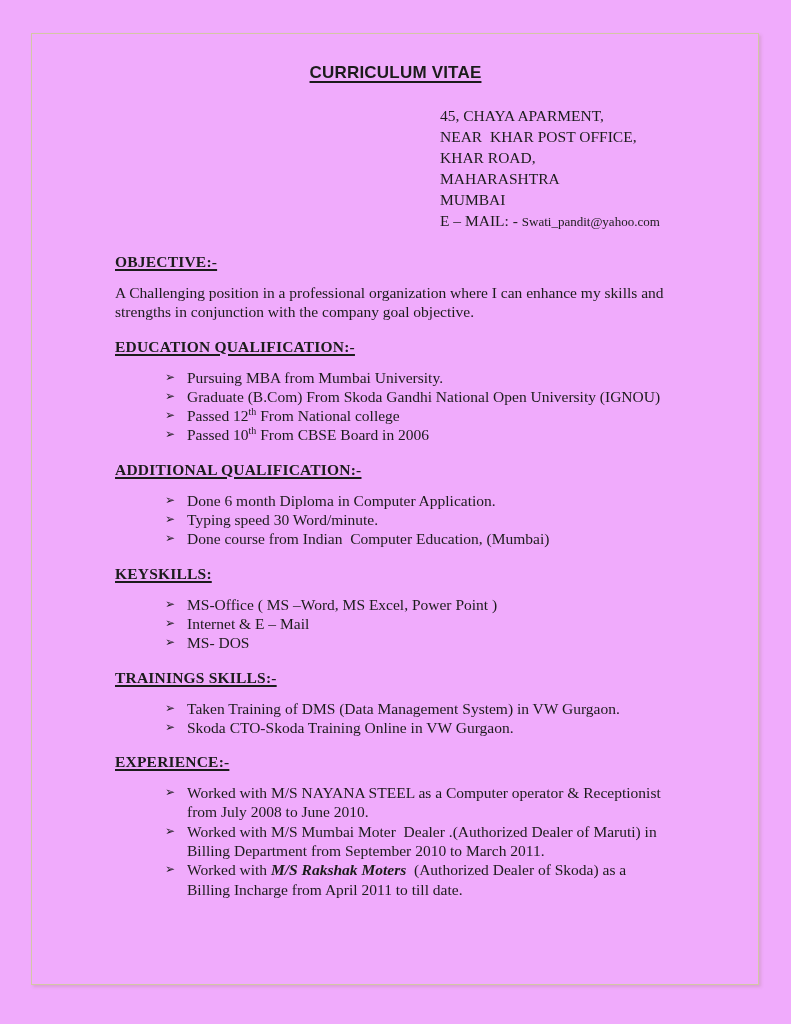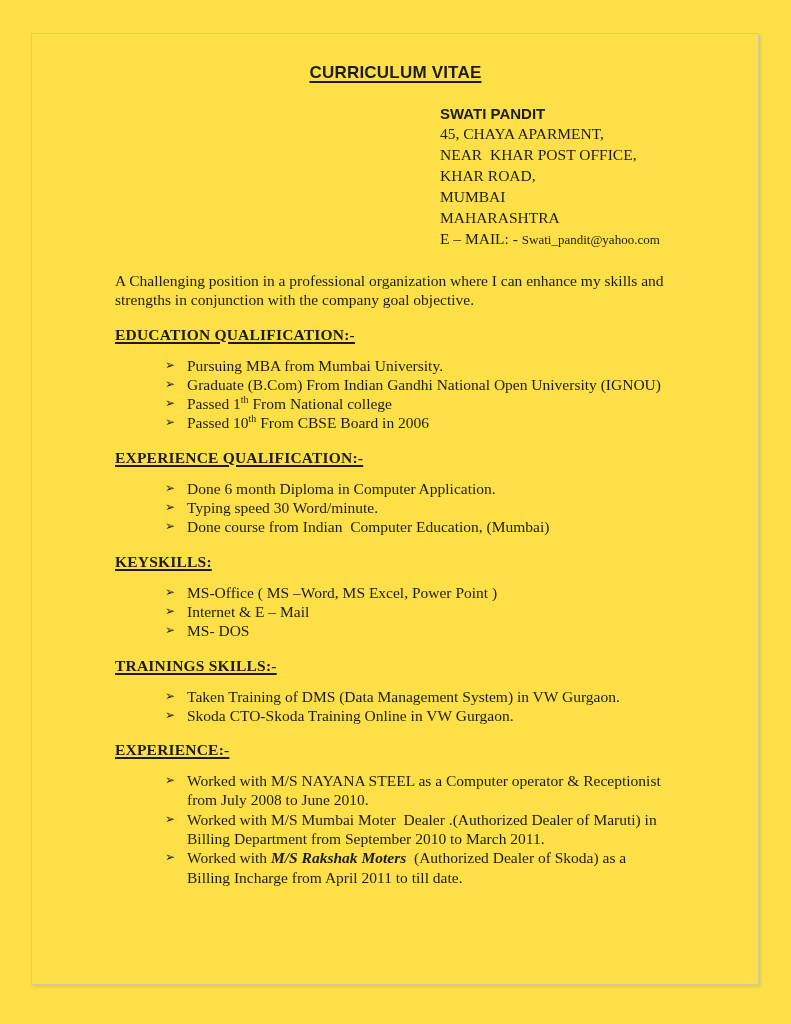--- a/index.html
+++ b/index.html
@@ -6,21 +6,21 @@
   html, body { margin: 0; padding: 0; }
   body {
     background: #FDF3D3;
     font-family: "Liberation Serif", serif;
     color: #1C1C1C;
   }
   .page {
     position: relative;
     width: 791px;
     height: 1024px;
-    background: #fde047;
+    background: #f0abfc;
     overflow: hidden;
   }
   .border-frame {
     position: absolute;
     left: 31px;
     top: 33px;
     width: 728px;
     height: 952px;
     border: 1px solid #D3C7A4;
     box-shadow: 2px 2px 3px rgba(120, 100, 50, 0.18);
@@ -94,59 +94,59 @@
 </style>
 </head>
 <body>
 
 <div class="page">
   <div class="border-frame"></div>
 
   <h1 class="doc-title">CURRICULUM VITAE</h1>
 
   <div class="contact">
-    <div class="name">SWATI PANDIT</div>
     <div class="addr-line">45, CHAYA APARMENT,</div>
     <div class="addr-line">NEAR  KHAR POST OFFICE,</div>
     <div class="addr-line">KHAR ROAD,</div>
+    <div class="addr-line">MAHARASHTRA</div>
     <div class="addr-line">MUMBAI</div>
-    <div class="addr-line">MAHARASHTRA</div>
     <div class="email-line"><span class="email-label">E – MAIL: - </span><span class="email-addr">Swati_pandit@yahoo.com</span></div>
   </div>
 
   <div class="main">
 
     <section>
+      <h2 class="sec-heading">OBJECTIVE:-</h2>
       <p class="para">A Challenging position in a professional organization where I can enhance my skills and strengths in conjunction with the company goal objective.</p>
     </section>
 
     <section>
       <h2 class="sec-heading">EDUCATION QUALIFICATION:-</h2>
       <ul class="blist">
         <li>
             <span class="bullet">➢</span>
             <span class="li-text">Pursuing MBA from Mumbai University.</span>
           </li>
         <li>
             <span class="bullet">➢</span>
-            <span class="li-text">Graduate (B.Com) From Indian Gandhi National Open University (IGNOU)</span>
-          </li>
-        <li>
-            <span class="bullet">➢</span>
-            <span class="li-text"><span>Passed 1</span><sup>th</sup><span> From National college</span></span>
+            <span class="li-text">Graduate (B.Com) From Skoda Gandhi National Open University (IGNOU)</span>
+          </li>
+        <li>
+            <span class="bullet">➢</span>
+            <span class="li-text"><span>Passed 12</span><sup>th</sup><span> From National college</span></span>
           </li>
         <li>
             <span class="bullet">➢</span>
             <span class="li-text"><span>Passed 10</span><sup>th</sup><span> From CBSE Board in 2006</span></span>
           </li>
       </ul>
     </section>
 
     <section>
-      <h2 class="sec-heading">EXPERIENCE QUALIFICATION:-</h2>
+      <h2 class="sec-heading">ADDITIONAL QUALIFICATION:-</h2>
       <ul class="blist">
         <li>
             <span class="bullet">➢</span>
             <span class="li-text">Done 6 month Diploma in Computer Application.</span>
           </li>
         <li>
             <span class="bullet">➢</span>
             <span class="li-text">Typing speed 30 Word/minute.</span>
           </li>
         <li>

